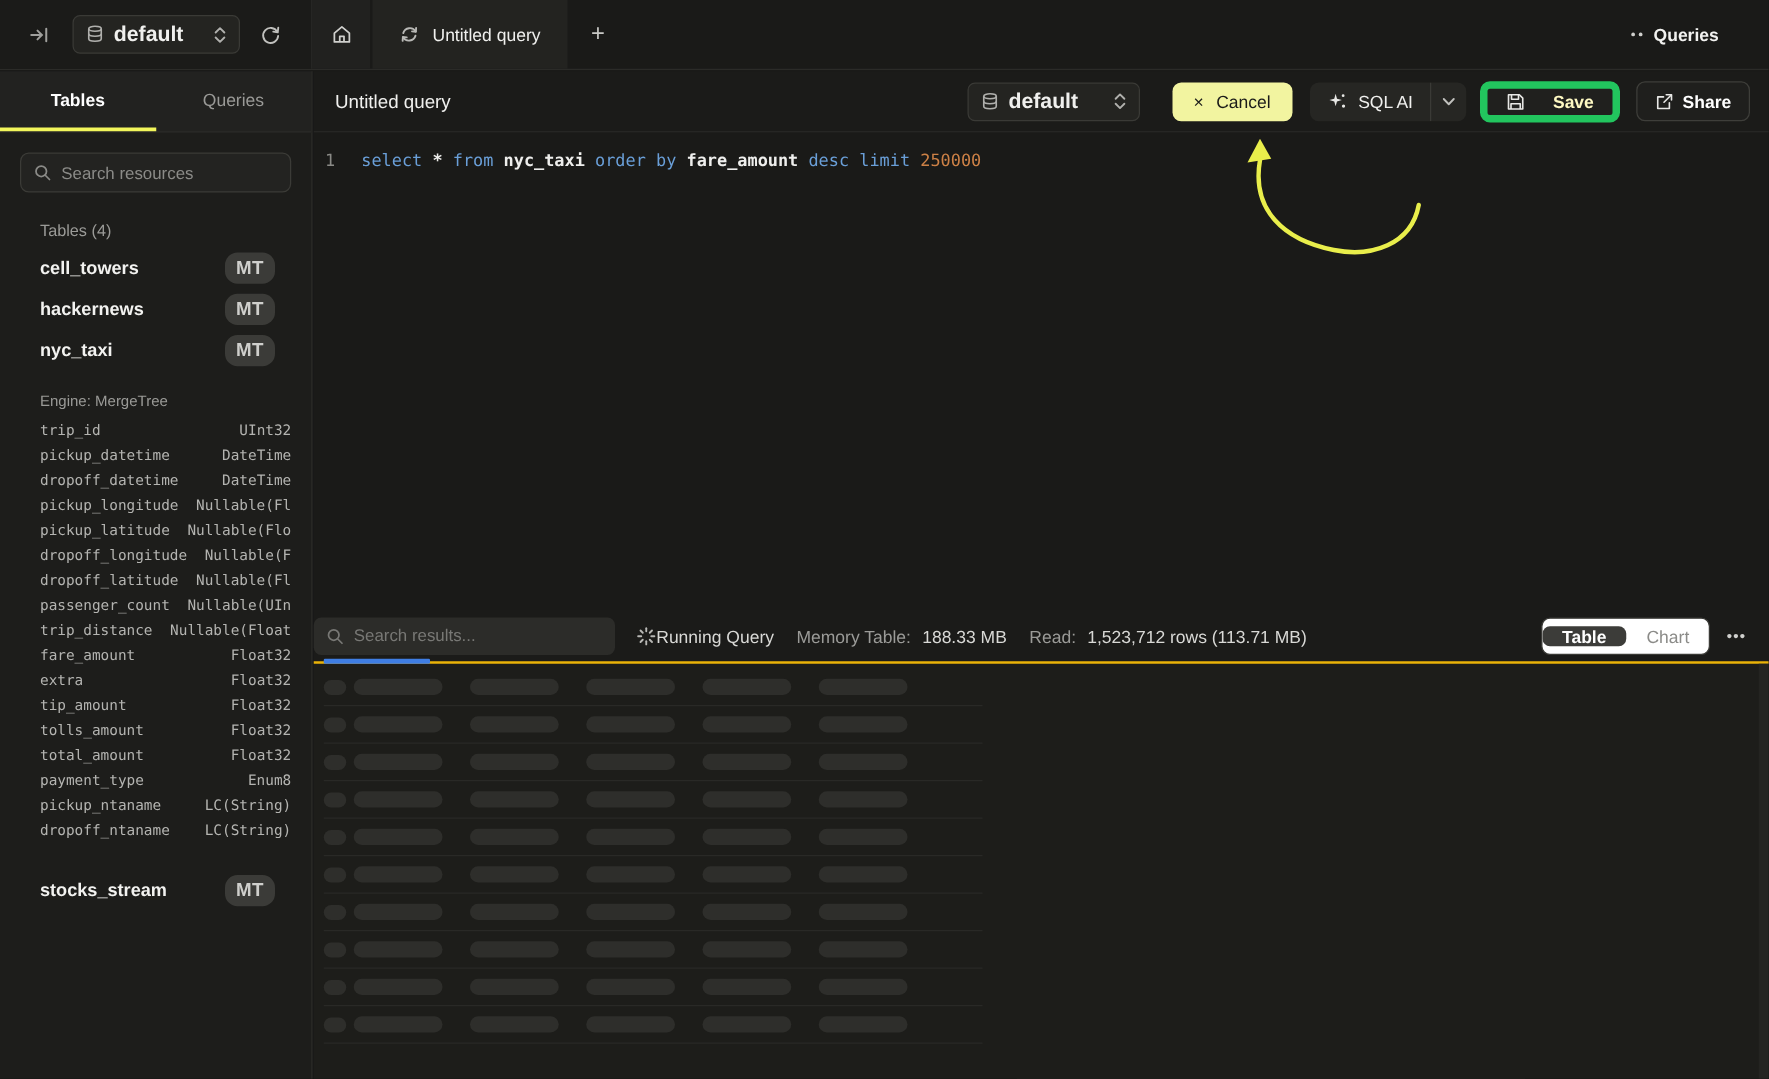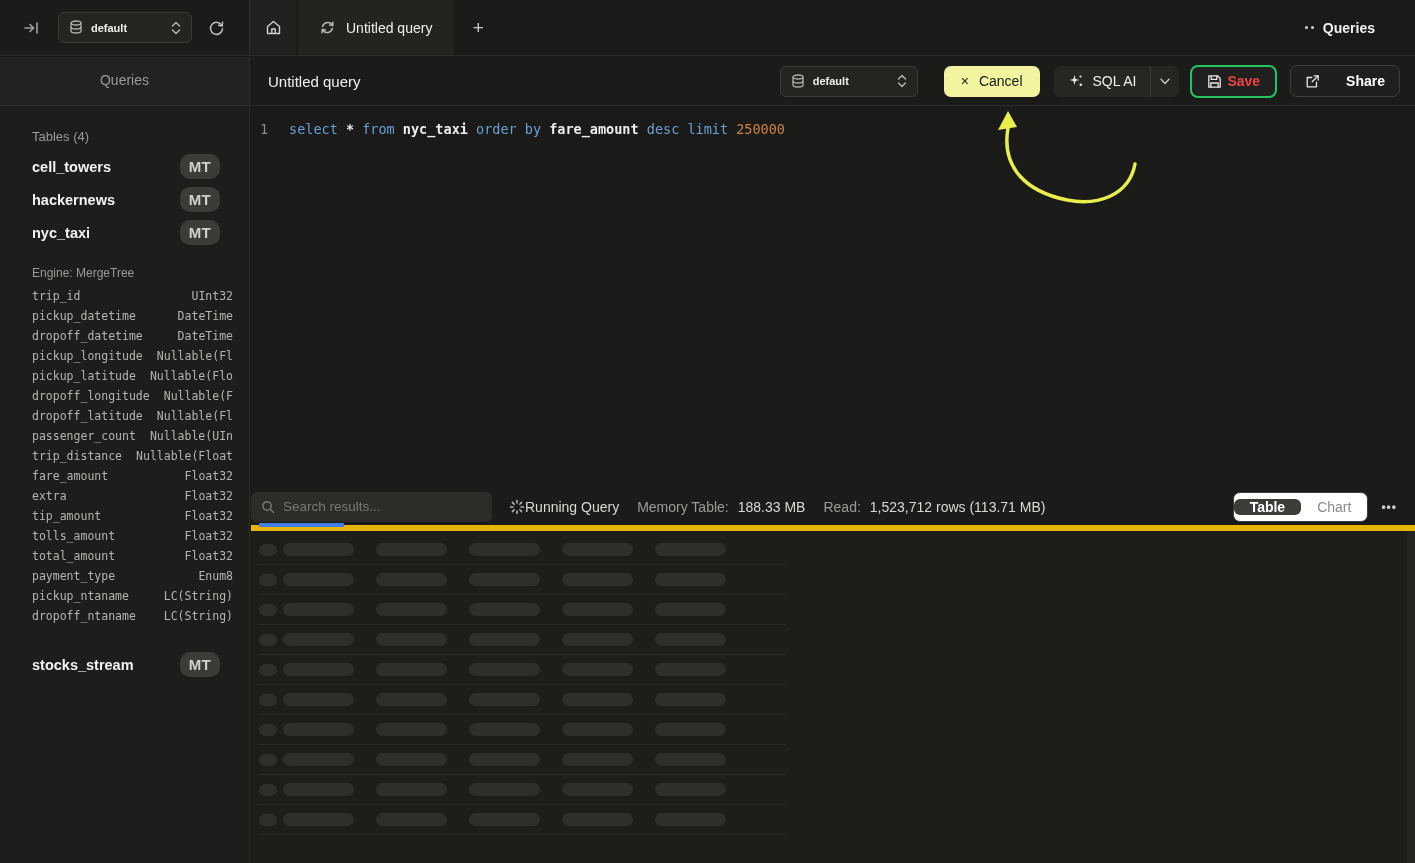--- a/index.html
+++ b/index.html
@@ -13,21 +13,21 @@
 
   
   .topbar { position:absolute; top:0; left:0; width:1415px; height:56px;
     display:flex; align-items:stretch; border-bottom:1px solid #2b2b28; background:#1a1a18; }
   .topbar-left { width:250px; display:flex; align-items:center; padding-left:20px;
     border-right:1px solid #2b2b28; background:#1b1b19; }
   .icon-btn { display:flex; align-items:center; justify-content:center; cursor:pointer; }
   .collapse-btn { width:24px; height:24px; }
   .db-select { display:flex; align-items:center; gap:8px; height:31px; padding:0 10px 0 10px;
     margin-left:14px; background:#242421; border:1px solid #3a3a36; border-radius:6px;
-    font-size:11px; font-weight:600; color:#f0f0ee; cursor:pointer; min-width:134px; }
+    font-size:17px; font-weight:600; color:#f0f0ee; cursor:pointer; min-width:134px; }
   .db-select .chev { margin-left:auto; }
   .refresh-btn { width:28px; height:28px; margin-left:10px; }
   .topbar-tabs { display:flex; align-items:stretch; flex:1; }
   .home-btn { width:46px; background:#21211f; display:flex; align-items:center; justify-content:center; }
   .query-tab { display:flex; align-items:center; gap:11px; padding:0 22px; background:#232320;
     margin-left:2px; font-size:14px; color:#f0f0ee; cursor:pointer; }
   .add-tab { width:48px; display:flex; align-items:center; justify-content:center;
     font-size:19px; color:#c8c8c5; cursor:pointer; }
   .topbar-right { margin-left:auto; display:flex; align-items:center; gap:9px; padding-right:40px; cursor:pointer; }
   .dots2 { display:flex; gap:3px; }
@@ -70,40 +70,40 @@
   .hdr-db { min-width:138px; margin-left:0; }
   .cancel-btn { margin-left:26px; height:31px; padding:0 17px; background:#f2f4a0; border-radius:7px;
     display:flex; align-items:center; gap:10px; color:#1b1b19; font-size:14px; cursor:pointer; }
   .cancel-x { font-size:14px; }
   .sqlai-btn { margin-left:14px; height:31px; display:flex; align-items:stretch; background:#262623;
     border-radius:7px; overflow:hidden; cursor:pointer; }
   .sqlai-main { display:flex; align-items:center; gap:9px; padding:0 14px; font-size:14px; color:#f0f0ee; }
   .sqlai-divider { width:1px; background:#3a3a36; }
   .sqlai-caret { width:28px; display:flex; align-items:center; justify-content:center; }
   .save-btn { margin-left:11px; height:33px; padding:0 15px; background:#20201e;
-    border:2px solid #22c55e; border-radius:8px; display:flex; align-items:center; gap:5px;
-    font-size:14px; font-weight:600; color:#ef4444; cursor:pointer; }
+    border:6px solid #22c55e; border-radius:8px; display:flex; align-items:center; gap:22px;
+    font-size:14px; font-weight:600; color:#fef9c3; cursor:pointer; }
   .share-btn { margin-left:13px; height:32px; padding:0 14px; background:#1f1f1d;
-    border:1px solid #3e3e3a; border-radius:7px; display:flex; align-items:center; gap:26px;
+    border:1px solid #3e3e3a; border-radius:7px; display:flex; align-items:center; gap:7px;
     font-size:14px; font-weight:600; color:#ffffff; cursor:pointer; }
 
   .editor { position:relative; height:382px; background:#1a1a18; padding-top:13px; }
   .code-line { display:flex; font-family:"DejaVu Sans Mono",monospace; font-size:13.5px; line-height:20px; }
   .ln { width:26px; text-align:center; color:#8a8a86; flex:none; }
   .code { padding-left:12px; white-space:pre; }
   .tok-kw { color:#6a9fd8; }
   .tok-id { color:#eeeeec; font-weight:700; }
   .tok-num { color:#cd8146; }
   .tok-pl { color:#d6d6d3; }
   .arrow-overlay { position:absolute; left:0; top:0; width:915px; height:382px; pointer-events:none; }
 
   
   .results { position:absolute; left:0; right:0; top:431px; bottom:0; background:#1d1d1a; }
   .results-header { position:relative; height:43px; background:#1b1b19; display:flex; align-items:center;
-    padding:0 10px 0 0; border-bottom:6px solid #eab308; }
+    padding:0 10px 0 0; border-bottom:2px solid #eab308; }
   .results-search { width:241px; height:30px; background:#2c2c29; border-radius:6px;
     display:flex; align-items:center; gap:8px; padding:0 10px; }
   .results-search input { flex:1; background:transparent; border:none; outline:none;
     color:#b8b8b5; font-size:13.5px; font-family:"Liberation Sans",sans-serif; }
   .results-search input::placeholder { color:#77777-4; color:#787875; }
   .spinner { margin-left:17px; }
   .status-text { font-size:14px; color:#d9d9d6; }
   .stat-label { margin-left:18px; font-size:14px; color:#9b9b98; }
   .stat-value { margin-left:9px; font-size:14px; color:#d9d9d6; }
   .view-toggle { margin-left:auto; height:30px; display:flex; align-items:center;
@@ -200,24 +200,36 @@
       <span class="dots2">
           <i></i>
           <i></i>
         </span>
       <span class="queries-label">Queries</span>
     </div>
   </div>
 
   <div class="sidebar">
     <div class="side-tabs">
+      <div class="side-tab active">Tables</div>
       <div class="side-tab">Queries</div>
     </div>
 
 
+    <div class="search-box">
+      <span>
+        <svg width="14" height="14" viewBox="0 0 14 14">
+            <g stroke="#8b8b88" stroke-width="1.4" fill="none" stroke-linecap="round">
+              <circle cx="6" cy="6" r="4.2"></circle>
+              <line x1="9.4" y1="9.4" x2="12.6" y2="12.6"></line>
+            </g>
+          </svg>
+      </span>
+      <input type="text" placeholder="Search resources" style="">
+    </div>
 
     <div class="section-label">Tables (4)</div>
 
     <div class="tables-list" id="tables-list">
         <div class="table-row">
           <span class="table-name">cell_towers</span>
           <span class="mt-badge">MT</span>
         </div>
         <div class="table-row">
           <span class="table-name">hackernews</span>

